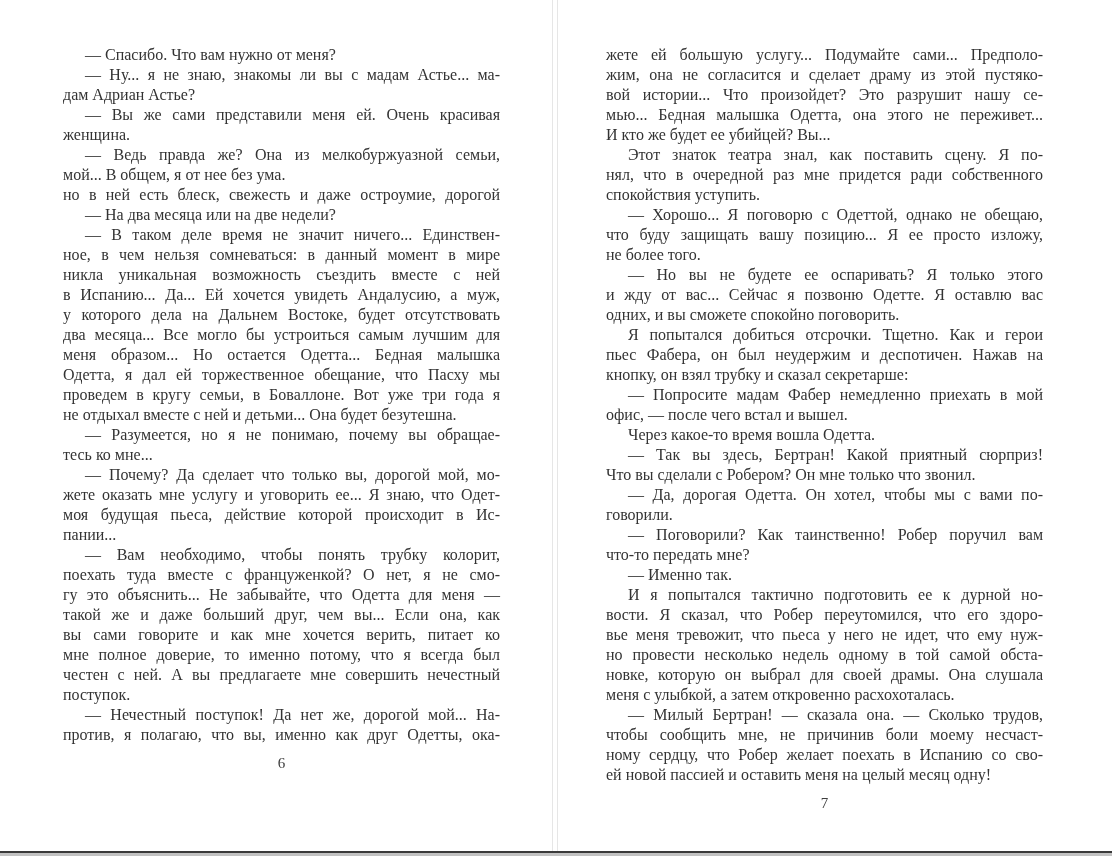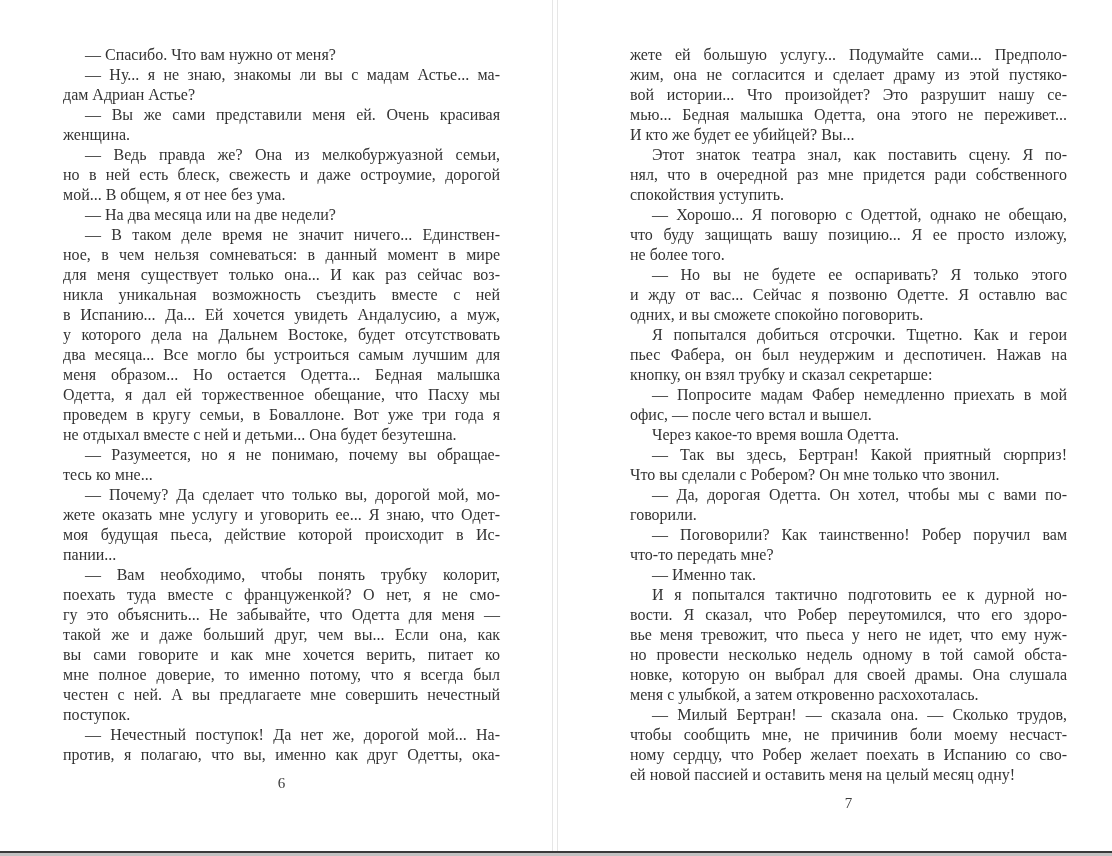--- a/index.html
+++ b/index.html
@@ -18,21 +18,21 @@
     color:var(--text);
   }
   .spread{position:absolute;inset:0;}
   .gutter{
     position:absolute;left:552px;top:0;height:851px;width:4px;
     border-left:1px solid var(--gutter);
     border-right:1px solid var(--gutter);
   }
   .page-column{position:absolute;top:45px;width:437px;}
   .page-column.left{left:63px;}
-  .page-column.right{left:630px;}
+  .page-column.right{left:606px;}
   .line{
     font-size:16px;line-height:20px;
     text-align:justify;text-align-last:justify;
     word-spacing:normal;
   }
   .line.para-end{text-align-last:left;}
   .line.indent{text-indent:22px;}
   .page-number{
     margin-top:9px;text-align:center;
     font-size:15px;line-height:18px;color:var(--page-num);
@@ -50,26 +50,25 @@
   <div class="gutter"></div>
 
   <div class="page-column left">
     <div class="page-body">
         <div class="line indent para-end">— Спасибо. Что вам нужно от меня?</div>
         <div class="line indent">— Ну... я не знаю, знакомы ли вы с мадам Астье... ма-</div>
         <div class="line para-end">дам Адриан Астье?</div>
         <div class="line indent">— Вы же сами представили меня ей. Очень красивая</div>
         <div class="line para-end">женщина.</div>
         <div class="line indent">— Ведь правда же? Она из мелкобуржуазной семьи,</div>
+        <div class="line para-end">мой... В общем, я от нее без ума.</div>
         <div class="line">но в ней есть блеск, свежесть и даже остроумие, дорогой</div>
-        <div class="line para-end">мой... В общем, я от нее без ума.</div>
         <div class="line indent para-end">— На два месяца или на две недели?</div>
         <div class="line indent">— В таком деле время не значит ничего... Единствен-</div>
         <div class="line">ное, в чем нельзя сомневаться: в данный момент в мире</div>
-        <div class="line">для меня существует только она... И как раз сейчас воз-</div>
         <div class="line">никла уникальная возможность съездить вместе с ней</div>
         <div class="line">в Испанию... Да... Ей хочется увидеть Андалусию, а муж,</div>
         <div class="line">у которого дела на Дальнем Востоке, будет отсутствовать</div>
         <div class="line">два месяца... Все могло бы устроиться самым лучшим для</div>
         <div class="line">меня образом... Но остается Одетта... Бедная малышка</div>
         <div class="line">Одетта, я дал ей торжественное обещание, что Пасху мы</div>
         <div class="line">проведем в кругу семьи, в Боваллоне. Вот уже три года я</div>
         <div class="line para-end">не отдыхал вместе с ней и детьми... Она будет безутешна.</div>
         <div class="line indent">— Разумеется, но я не понимаю, почему вы обращае-</div>
         <div class="line para-end">тесь ко мне...</div>

